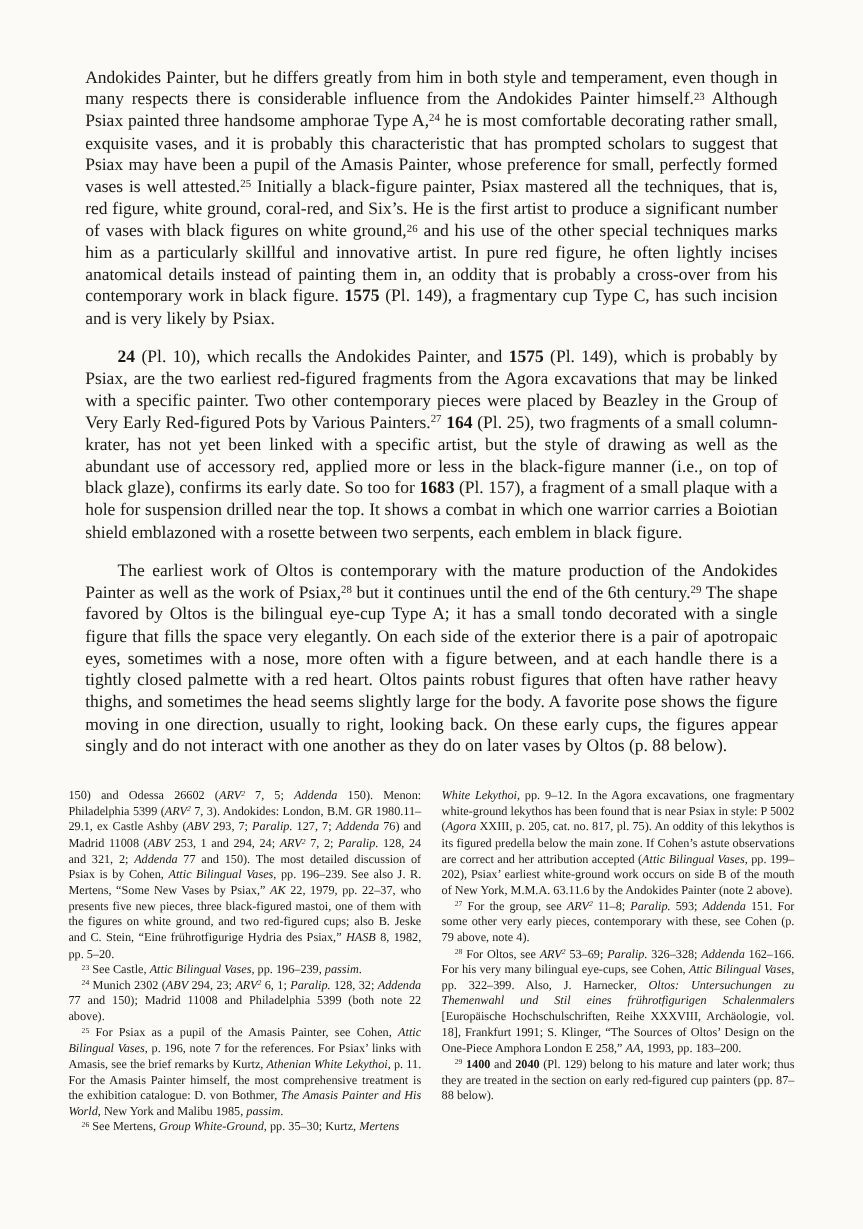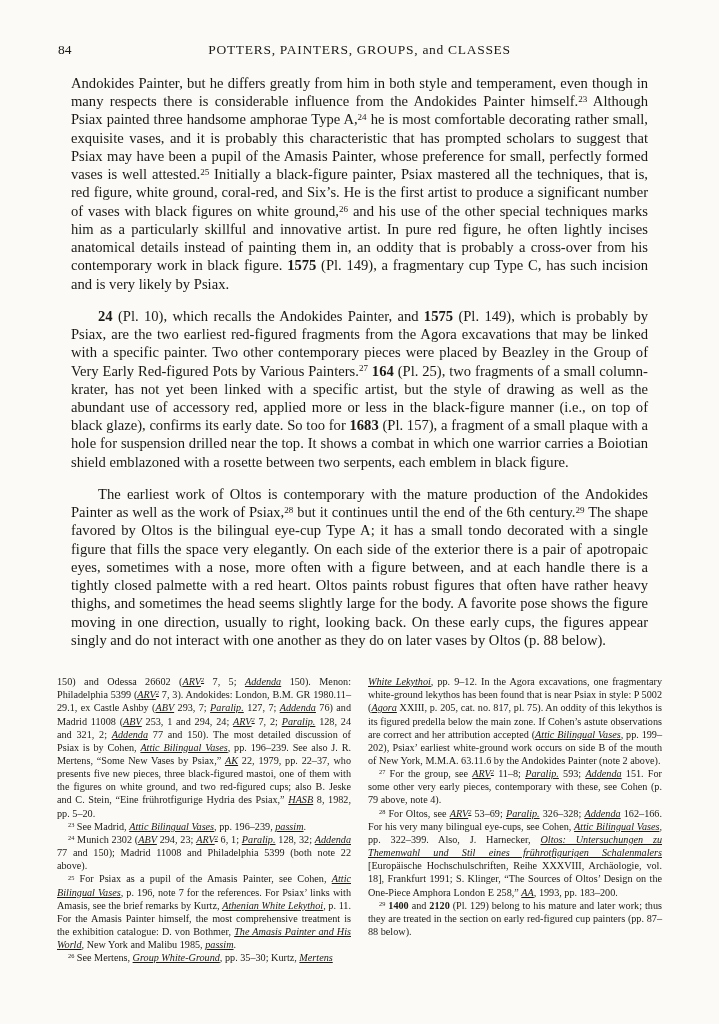--- a/index.html
+++ b/index.html
@@ -17,55 +17,51 @@
     position: relative;
     overflow: hidden;
   }
   .header { position: relative; height: 18px; margin-bottom: 14px; font-size: 13.5px; }
   .page-number { position: absolute; left: 1px; top: 0; }
   .running-title { display: block; text-align: center; letter-spacing: 0.7px; }
   .body-text { font-size: 14.6px; line-height: 1.25; text-align: justify; }
   p.para { margin: 14px; }
   p.para.indent { text-indent: 27px; }
   .b { font-weight: bold; }
-  .i { font-style: italic; text-decoration: underline; }
+  .i { font-style: italic; }
   sup { font-size: 0.62em; vertical-align: baseline; position: relative; top: -0.45em; line-height: 0; }
   .footnotes {
     display: flex; gap: 17px;
     margin-top: 26px;
     font-size: 10.2px; line-height: 1.29;
     text-align: justify;
   }
   .fn-col { width: 294px; }
   p.fn { margin: 0; }
   p.fn.indent { text-indent: 11px; }
 </style>
 </head>
 <body>
 
 <div class="page">
-  <div class="header">
-    <span class="page-number">84</span>
-    <span class="running-title">POTTERS, PAINTERS, GROUPS, and CLASSES</span>
-  </div>
 
   <div class="body-text">
       <p class="para"><span>Andokides Painter, but he differs greatly from him in both style and temperament, even though in many respects there is considerable influence from the Andokides Painter himself.</span><sup>23</sup><span> Although Psiax painted three handsome amphorae Type A,</span><sup>24</sup><span> he is most comfortable decorating rather small, exquisite vases, and it is probably this characteristic that has prompted scholars to suggest that Psiax may have been a pupil of the Amasis Painter, whose preference for small, perfectly formed vases is well attested.</span><sup>25</sup><span> Initially a black-figure painter, Psiax mastered all the techniques, that is, red figure, white ground, coral-red, and Six’s. He is the first artist to produce a significant number of vases with black figures on white ground,</span><sup>26</sup><span> and his use of the other special techniques marks him as a particularly skillful and innovative artist. In pure red figure, he often lightly incises anatomical details instead of painting them in, an oddity that is probably a cross-over from his contemporary work in black figure. </span><span class="b">1575</span><span> (Pl. 149), a fragmentary cup Type C, has such incision and is very likely by Psiax.</span></p>
       <p class="para indent"><span class="b">24</span><span> (Pl. 10), which recalls the Andokides Painter, and </span><span class="b">1575</span><span> (Pl. 149), which is probably by Psiax, are the two earliest red-figured fragments from the Agora excavations that may be linked with a specific painter. Two other contemporary pieces were placed by Beazley in the Group of Very Early Red-figured Pots by Various Painters.</span><sup>27</sup><span> </span><span class="b">164</span><span> (Pl. 25), two fragments of a small column-krater, has not yet been linked with a specific artist, but the style of drawing as well as the abundant use of accessory red, applied more or less in the black-figure manner (i.e., on top of black glaze), confirms its early date. So too for </span><span class="b">1683</span><span> (Pl. 157), a fragment of a small plaque with a hole for suspension drilled near the top. It shows a combat in which one warrior carries a Boiotian shield emblazoned with a rosette between two serpents, each emblem in black figure.</span></p>
       <p class="para indent"><span>The earliest work of Oltos is contemporary with the mature production of the Andokides Painter as well as the work of Psiax,</span><sup>28</sup><span> but it continues until the end of the 6th century.</span><sup>29</sup><span> The shape favored by Oltos is the bilingual eye-cup Type A; it has a small tondo decorated with a single figure that fills the space very elegantly. On each side of the exterior there is a pair of apotropaic eyes, sometimes with a nose, more often with a figure between, and at each handle there is a tightly closed palmette with a red heart. Oltos paints robust figures that often have rather heavy thighs, and sometimes the head seems slightly large for the body. A favorite pose shows the figure moving in one direction, usually to right, looking back. On these early cups, the figures appear singly and do not interact with one another as they do on later vases by Oltos (p. 88 below).</span></p>
     </div>
 
   <div class="footnotes">
     <div class="fn-col">
         <p class="fn"><span>150) and Odessa 26602 (</span><span class="i">ARV</span><sup class="i">2</sup><span> 7, 5; </span><span class="i">Addenda</span><span> 150). Menon: Philadelphia 5399 (</span><span class="i">ARV</span><sup class="i">2</sup><span> 7, 3). Andokides: London, B.M. GR 1980.11–29.1, ex Castle Ashby (</span><span class="i">ABV</span><span> 293, 7; </span><span class="i">Paralip.</span><span> 127, 7; </span><span class="i">Addenda</span><span> 76) and Madrid 11008 (</span><span class="i">ABV</span><span> 253, 1 and 294, 24; </span><span class="i">ARV</span><sup class="i">2</sup><span> 7, 2; </span><span class="i">Paralip.</span><span> 128, 24 and 321, 2; </span><span class="i">Addenda</span><span> 77 and 150). The most detailed discussion of Psiax is by Cohen, </span><span class="i">Attic Bilingual Vases</span><span>, pp. 196–239. See also J. R. Mertens, “Some New Vases by Psiax,” </span><span class="i">AK</span><span> 22, 1979, pp. 22–37, who presents five new pieces, three black-figured mastoi, one of them with the figures on white ground, and two red-figured cups; also B. Jeske and C. Stein, “Eine frührotfigurige Hydria des Psiax,” </span><span class="i">HASB</span><span> 8, 1982, pp. 5–20.</span></p>
-        <p class="fn indent"><sup>23</sup><span> See Madrid, </span><span class="i">Attic Bilingual Vases</span><span>, pp. 196–239, </span><span class="i">passim</span><span>.</span></p>
+        <p class="fn indent"><sup>23</sup><span> See Castle, </span><span class="i">Attic Bilingual Vases</span><span>, pp. 196–239, </span><span class="i">passim</span><span>.</span></p>
         <p class="fn indent"><sup>24</sup><span> Munich 2302 (</span><span class="i">ABV</span><span> 294, 23; </span><span class="i">ARV</span><sup class="i">2</sup><span> 6, 1; </span><span class="i">Paralip.</span><span> 128, 32; </span><span class="i">Addenda</span><span> 77 and 150); Madrid 11008 and Philadelphia 5399 (both note 22 above).</span></p>
         <p class="fn indent"><sup>25</sup><span> For Psiax as a pupil of the Amasis Painter, see Cohen, </span><span class="i">Attic Bilingual Vases</span><span>, p. 196, note 7 for the references. For Psiax’ links with Amasis, see the brief remarks by Kurtz, </span><span class="i">Athenian White Lekythoi</span><span>, p. 11. For the Amasis Painter himself, the most comprehensive treatment is the exhibition catalogue: D. von Bothmer, </span><span class="i">The Amasis Painter and His World</span><span>, New York and Malibu 1985, </span><span class="i">passim</span><span>.</span></p>
         <p class="fn indent"><sup>26</sup><span> See Mertens, </span><span class="i">Group White-Ground</span><span>, pp. 35–30; Kurtz, </span><span class="i">Mertens</span></p>
       </div>
     <div class="fn-col">
         <p class="fn"><span class="i">White Lekythoi</span><span>, pp. 9–12. In the Agora excavations, one fragmentary white-ground lekythos has been found that is near Psiax in style: P 5002 (</span><span class="i">Agora</span><span> XXIII, p. 205, cat. no. 817, pl. 75). An oddity of this lekythos is its figured predella below the main zone. If Cohen’s astute observations are correct and her attribution accepted (</span><span class="i">Attic Bilingual Vases</span><span>, pp. 199–202), Psiax’ earliest white-ground work occurs on side B of the mouth of New York, M.M.A. 63.11.6 by the Andokides Painter (note 2 above).</span></p>
         <p class="fn indent"><sup>27</sup><span> For the group, see </span><span class="i">ARV</span><sup class="i">2</sup><span> 11–8; </span><span class="i">Paralip.</span><span> 593; </span><span class="i">Addenda</span><span> 151. For some other very early pieces, contemporary with these, see Cohen (p. 79 above, note 4).</span></p>
         <p class="fn indent"><sup>28</sup><span> For Oltos, see </span><span class="i">ARV</span><sup class="i">2</sup><span> 53–69; </span><span class="i">Paralip.</span><span> 326–328; </span><span class="i">Addenda</span><span> 162–166. For his very many bilingual eye-cups, see Cohen, </span><span class="i">Attic Bilingual Vases</span><span>, pp. 322–399. Also, J. Harnecker, </span><span class="i">Oltos: Untersuchungen zu Themenwahl und Stil eines frührotfigurigen Schalenmalers</span><span> [Europäische Hochschulschriften, Reihe XXXVIII, Archäologie, vol. 18], Frankfurt 1991; S. Klinger, “The Sources of Oltos’ Design on the One-Piece Amphora London E 258,” </span><span class="i">AA</span><span>, 1993, pp. 183–200.</span></p>
-        <p class="fn indent"><sup>29</sup><span> </span><span class="b">1400</span><span> and </span><span class="b">2120</span><span> (Pl. 129) belong to his mature and later work; thus they are treated in the section on early red-figured cup painters (pp. 87–88 below).</span></p>
+        <p class="fn indent"><sup>29</sup><span> </span><span class="b">1400</span><span> and </span><span class="b">2040</span><span> (Pl. 129) belong to his mature and later work; thus they are treated in the section on early red-figured cup painters (pp. 87–88 below).</span></p>
       </div>
   </div>
 </div>
 
 </body></html>

